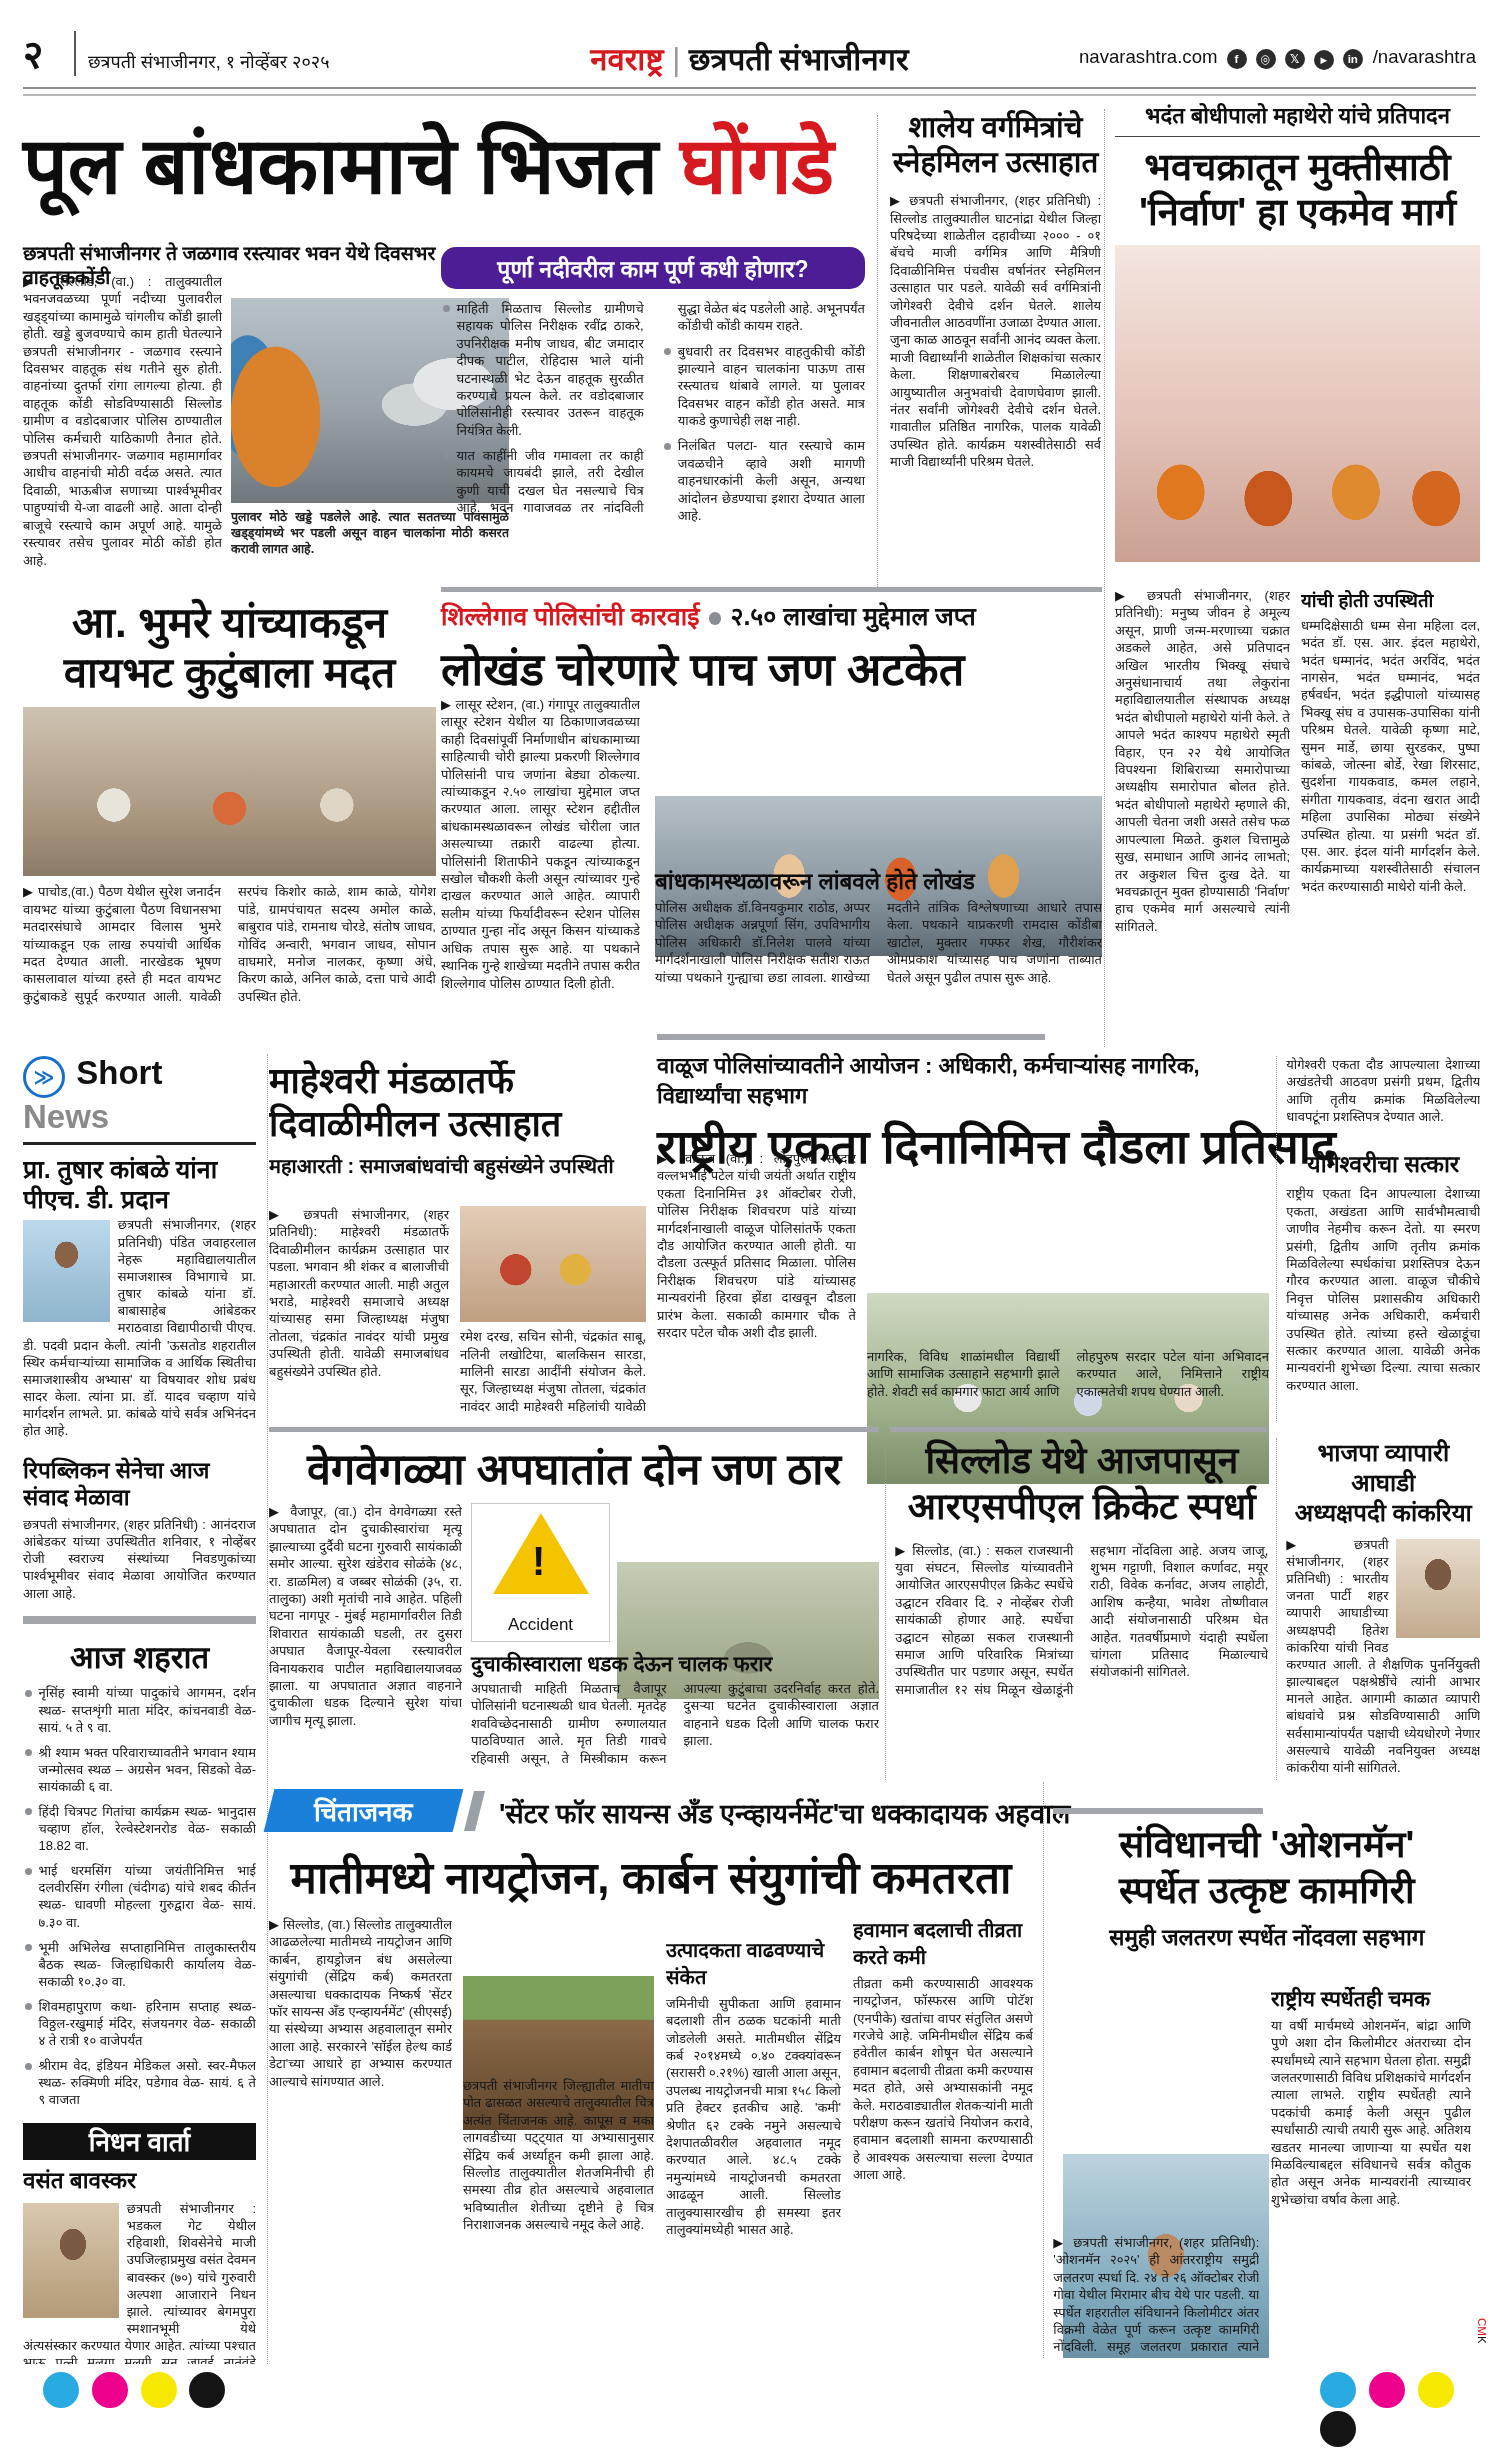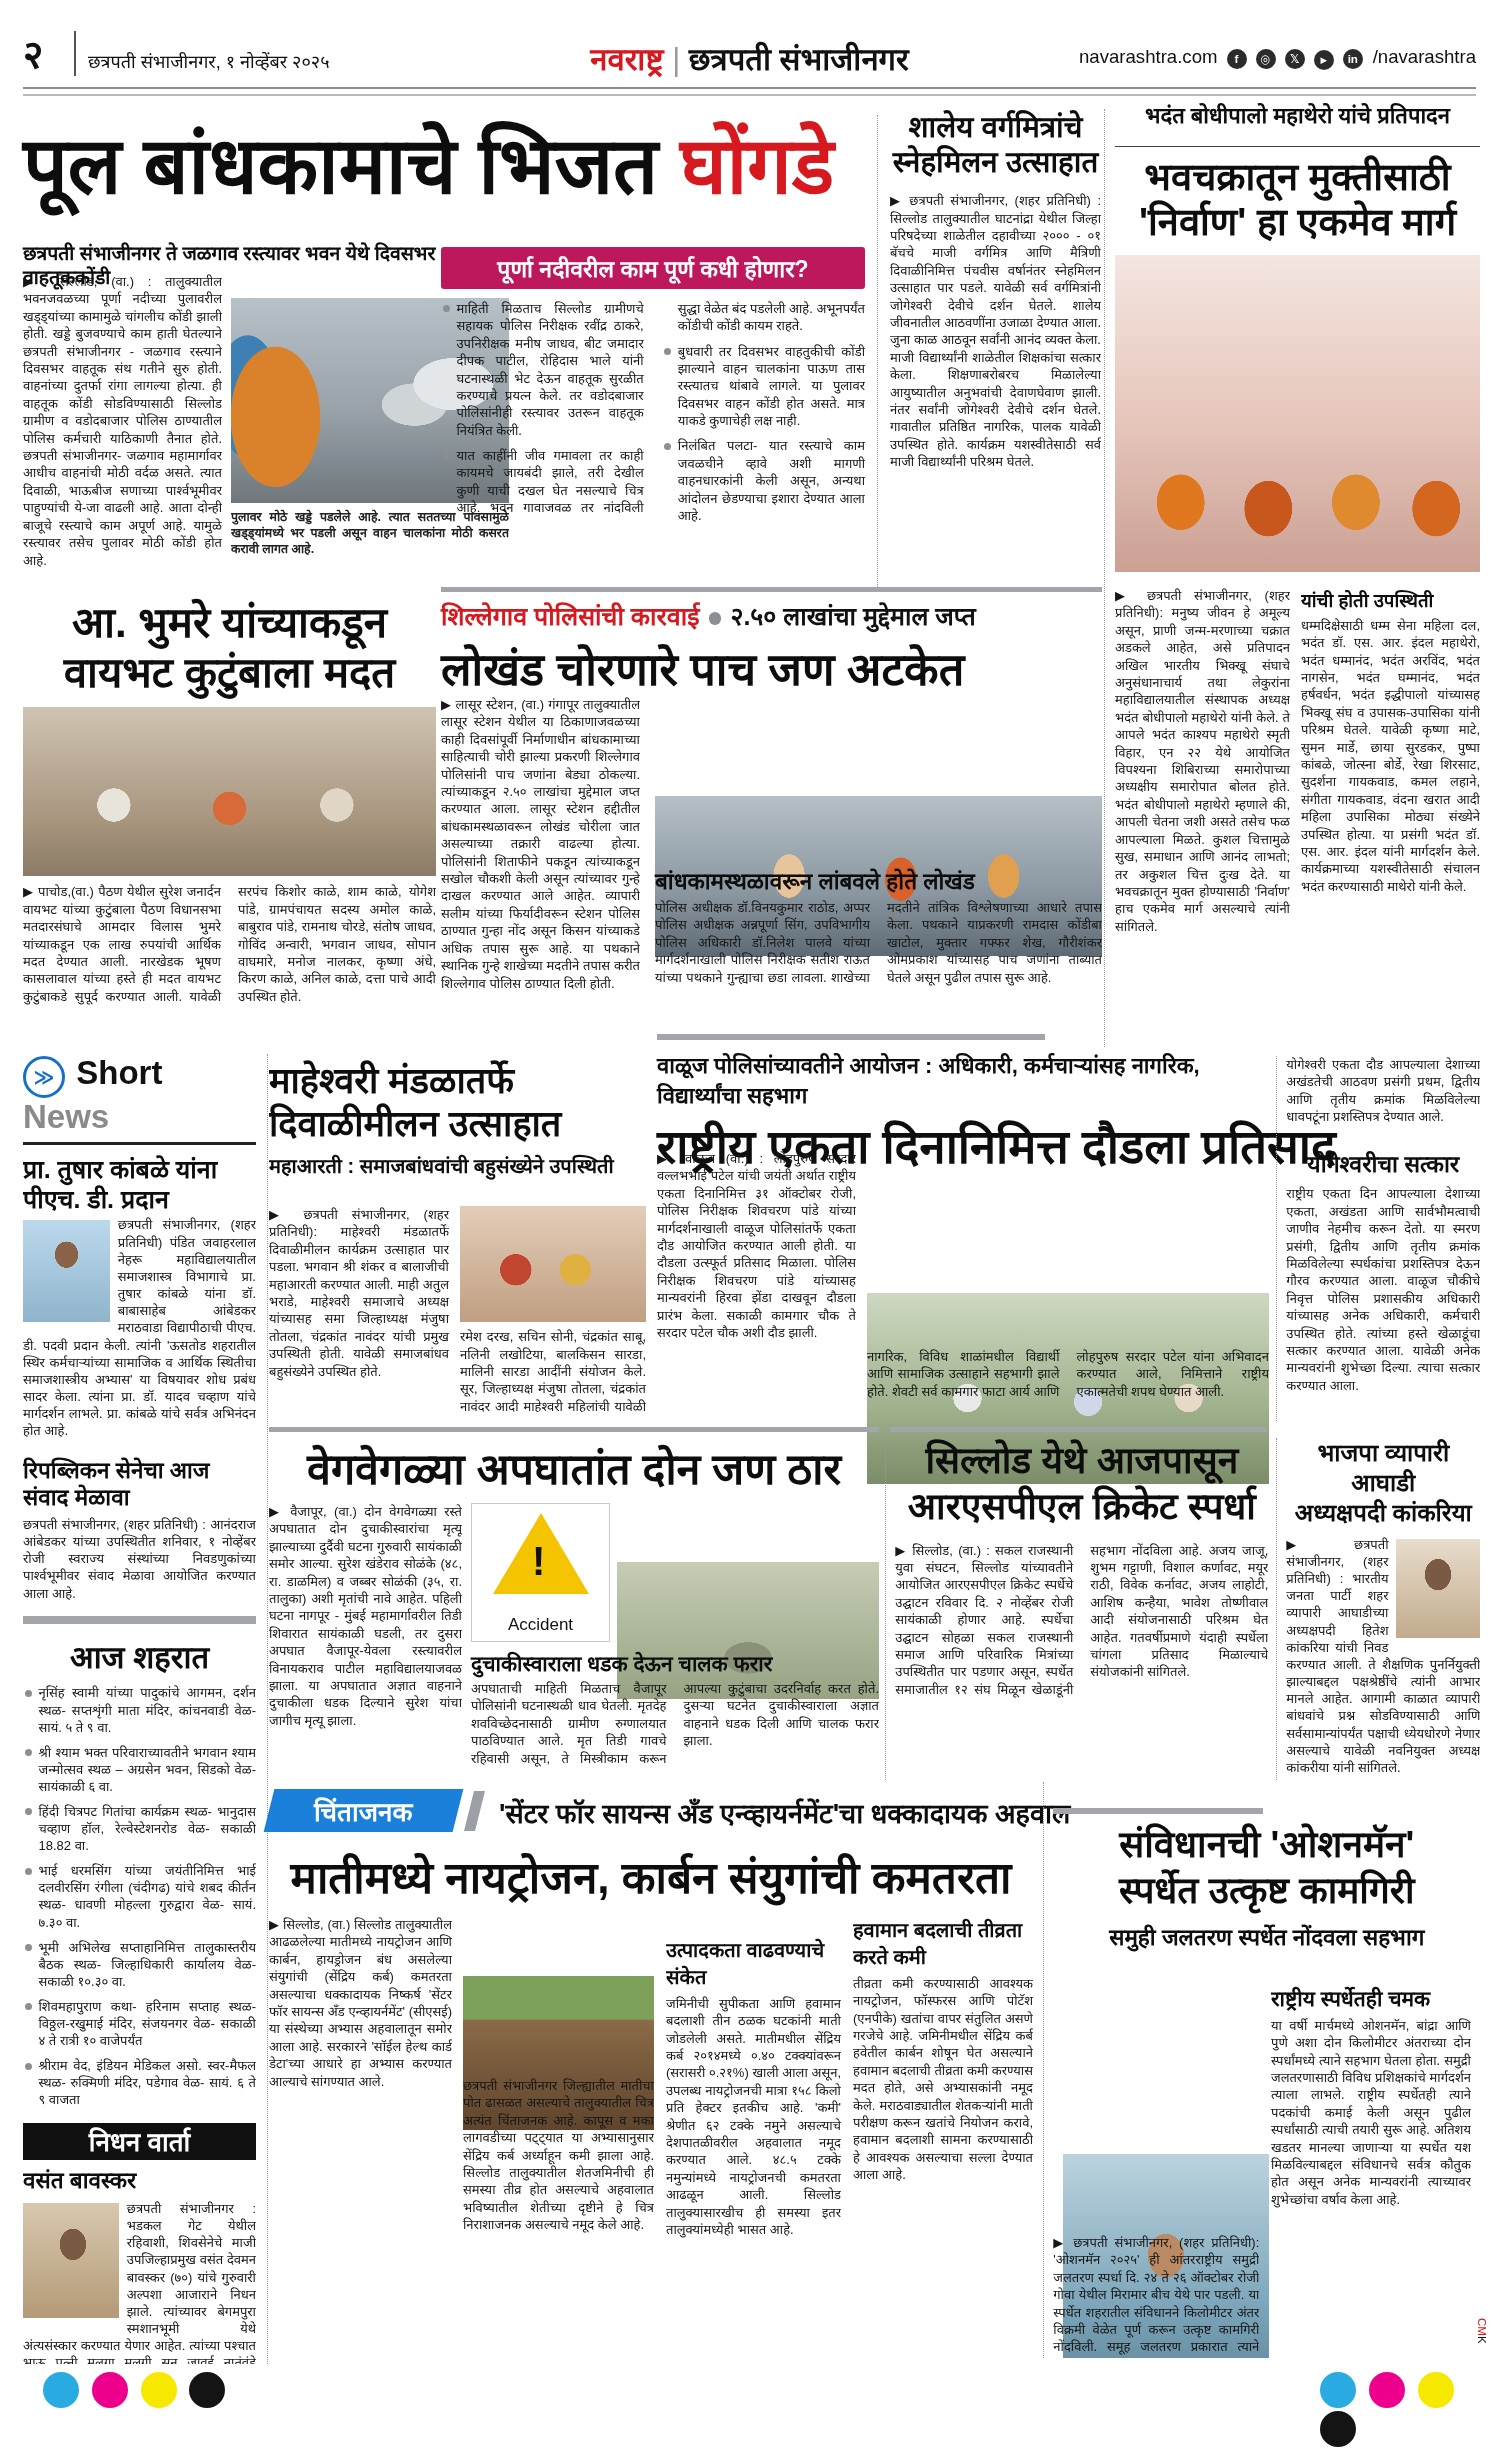--- a/index.html
+++ b/index.html
@@ -63,21 +63,21 @@
      radial-gradient(36px 43px at 50% 42%, #b98a64 0 50%, transparent 51%),
      linear-gradient(180deg,#bcd3de 0%,#7fa8bc 60%,#5d8396 100%);}
   .ph-bjp{background:
      radial-gradient(26px 31px at 50% 36%, #7a5a42 0 50%, transparent 51%),
      linear-gradient(180deg,#e8dccc 0%,#c2ab8e 100%);}
   .cols2{column-count:2;column-gap:17px;}
   .vsep{border-left:1.6px dotted #9a9a9a;}
   .hbar{background:#a2a6aa;}
   .bullet{position:relative;padding-left:15.5px;margin-bottom:7.8px;}
   .bullet::before{content:"";position:absolute;left:1.6px;top:5.4px;width:7px;height:7px;border-radius:50%;background:#8b8f94;}
-  .bluebox{background:#be185d;color:#fff;font-weight:700;border-radius:3px;
+  .bluebox{background:#4c1d95;color:#fff;font-weight:700;border-radius:15px;
            display:flex;align-items:center;justify-content:center;}
   .blackbox{background:#101010;color:#fff;font-weight:700;display:flex;align-items:center;justify-content:center;}
   .flag{background:#1a80d9;color:#fff;font-weight:700;transform:skewX(-14deg);
         display:flex;align-items:center;justify-content:center;}
   .flag-inner{transform:skewX(14deg);}
   .social-ic{display:inline-flex;width:20px;height:20px;border-radius:50%;background:#2b2b2b;color:#fff;
              font-size:11.6px;font-weight:700;align-items:center;justify-content:center;margin-left:3.9px;}
   .sn-ic{display:inline-flex;width:36px;height:36px;border-radius:50%;border:3.9px solid #1670c9;color:#1670c9;
          font-size:20px;font-weight:700;align-items:center;justify-content:center;}
   .gray{color:#8a8a8a;}
@@ -134,21 +134,21 @@
   </div>
 
   <div class="abs" style="left:877px;top:115px;width:0;height:474px;border-left:1.6px dotted #9a9a9a;"></div>
   <div class="abs" style="left:890px;top:109px;width:211px;height:481px;overflow:hidden;">
     <div class="headline center" style="font-size:29.5px;line-height:1.2;margin-bottom:12.4px;">शालेय वर्गमित्रांचे स्नेहमिलन उत्साहात</div>
     <div class="body j" style="height:373px;">▶  छत्रपती संभाजीनगर, (शहर प्रतिनिधी) : सिल्लोड तालुक्यातील घाटनांद्रा येथील जिल्हा परिषदेच्या शाळेतील दहावीच्या २००० - ०१ बॅचचे माजी वर्गमित्र आणि मैत्रिणी दिवाळीनिमित्त पंचवीस वर्षानंतर स्नेहमिलन उत्साहात पार पडले. यावेळी सर्व वर्गमित्रांनी जोगेश्वरी देवीचे दर्शन घेतले. शालेय जीवनातील आठवणींना उजाळा देण्यात आला. जुना काळ आठवून सर्वांनी आनंद व्यक्त केला. माजी विद्यार्थ्यांनी शाळेतील शिक्षकांचा सत्कार केला. शिक्षणाबरोबरच मिळालेल्या आयुष्यातील अनुभवांची देवाणघेवाण झाली. नंतर सर्वांनी जोगेश्वरी देवीचे दर्शन घेतले. गावातील प्रतिष्ठित नागरिक, पालक यावेळी उपस्थित होते. कार्यक्रम यशस्वीतेसाठी सर्व माजी विद्यार्थ्यांनी परिश्रम घेतले.</div>
   </div>
 
   <div class="abs" style="left:1104px;top:109px;width:0;height:938px;border-left:1.6px dotted #9a9a9a;"></div>
   <div class="abs" style="left:1115px;top:99px;width:365px;height:1034px;">
-    <div class="kicker center" style="font-size:22px;border-bottom:1.6px solid #444;padding-bottom:17px;">भदंत बोधीपालो महाथेरो यांचे प्रतिपादन</div>
+    <div class="kicker center" style="font-size:22px;border-bottom:1.6px solid #444;padding-bottom:7px;">भदंत बोधीपालो महाथेरो यांचे प्रतिपादन</div>
     <div class="headline center" style="font-size:38px;line-height:1.18;margin-top:7.8px;">
       <span style="display:block;">भवचक्रातून मुक्तीसाठी</span>
       <span style="display:block;">'निर्वाण' हा एकमेव मार्ग</span>
     </div>
     <div class="ph ph-monks" style="width:365px;height:317px;margin-top:11px;"></div>
     <div class="abs body j" style="left:0;top:488px;width:175px;height:536px;">▶  छत्रपती संभाजीनगर, (शहर प्रतिनिधी): मनुष्य जीवन हे अमूल्य असून, प्राणी जन्म-मरणाच्या चक्रात अडकले आहेत, असे प्रतिपादन अखिल भारतीय भिक्खू संघाचे अनुसंधानाचार्य तथा लेकुरांना महाविद्यालयातील संस्थापक अध्यक्ष भदंत बोधीपालो महाथेरो यांनी केले. ते आपले भदंत काश्यप महाथेरो स्मृती विहार, एन २२ येथे आयोजित विपश्यना शिबिराच्या समारोपाच्या अध्यक्षीय समारोपात बोलत होते. भदंत बोधीपालो महाथेरो म्हणाले की, आपली चेतना जशी असते तसेच फळ आपल्याला मिळते. कुशल चित्तामुळे सुख, समाधान आणि आनंद लाभतो; तर अकुशल चित्त दुःख देते. या भवचक्रातून मुक्त होण्यासाठी 'निर्वाण' हाच एकमेव मार्ग असल्याचे त्यांनी सांगितले.</div>
     <div class="abs" style="left:186px;top:488px;width:179px;height:536px;overflow:hidden;">
       <div class="subhead" style="font-size:18.6px;margin-bottom:4.7px;">यांची होती उपस्थिती</div>
       <div class="body j">धम्मदिक्षेसाठी धम्म सेना महिला दल, भदंत डॉ. एस. आर. इंदल महाथेरो, भदंत धम्मानंद, भदंत अरविंद, भदंत नागसेन, भदंत घम्मानंद, भदंत हर्षवर्धन, भदंत इद्धीपालो यांच्यासह भिक्खू संघ व उपासक-उपासिका यांनी परिश्रम घेतले. यावेळी कृष्णा माटे, सुमन मार्डे, छाया सुरडकर, पुष्पा कांबळे, जोत्स्ना बोर्डे, रेखा शिरसाट, सुदर्शना गायकवाड, कमल लहाने, संगीता गायकवाड, वंदना खरात आदी महिला उपासिका मोठ्या संख्येने उपस्थित होत्या. या प्रसंगी भदंत डॉ. एस. आर. इंदल यांनी मार्गदर्शन केले. कार्यक्रमाच्या यशस्वीतेसाठी संचालन भदंत करण्यासाठी माथेरो यांनी केले.</div>
     </div>

